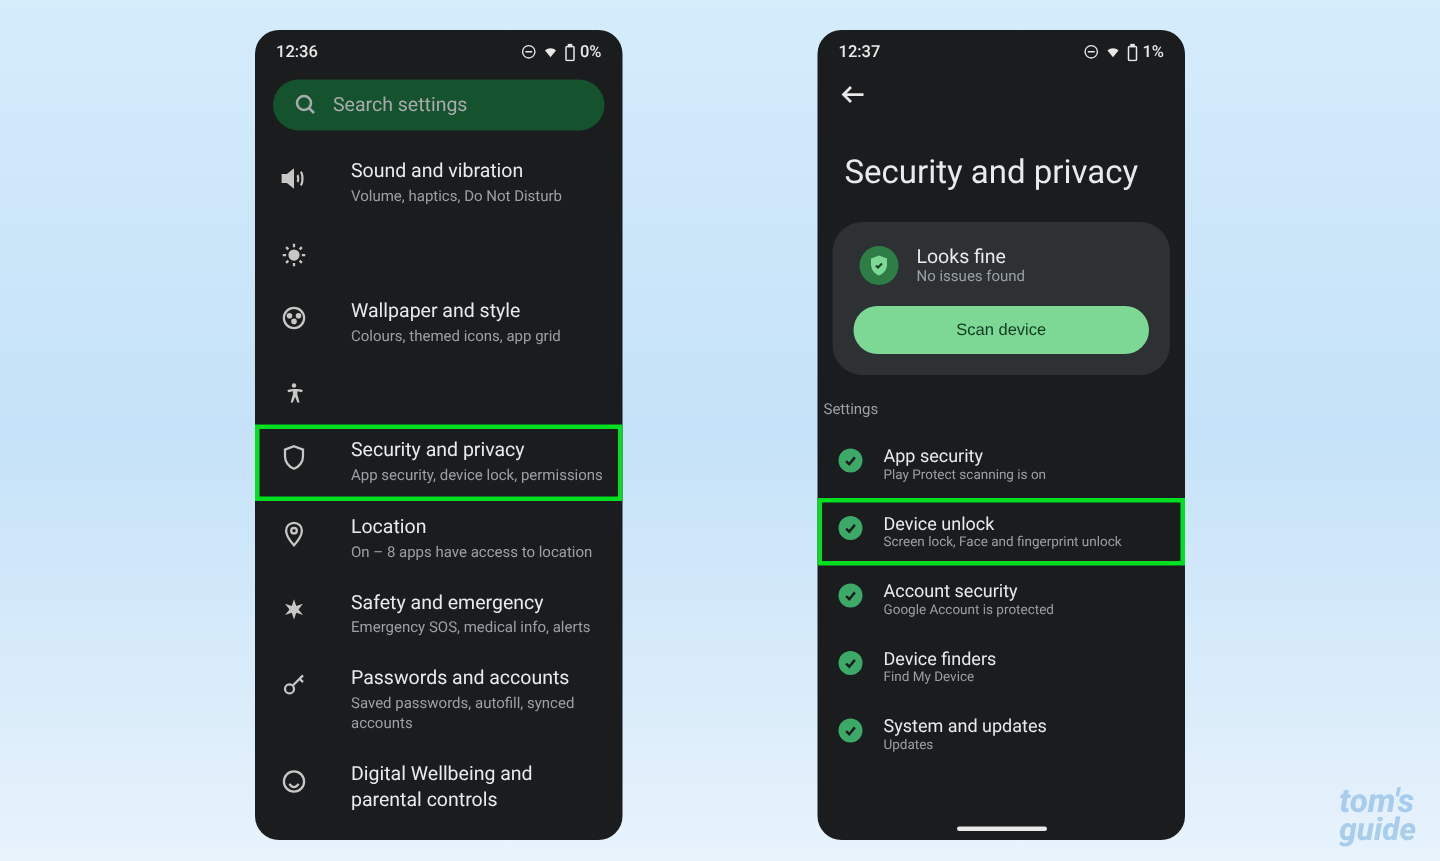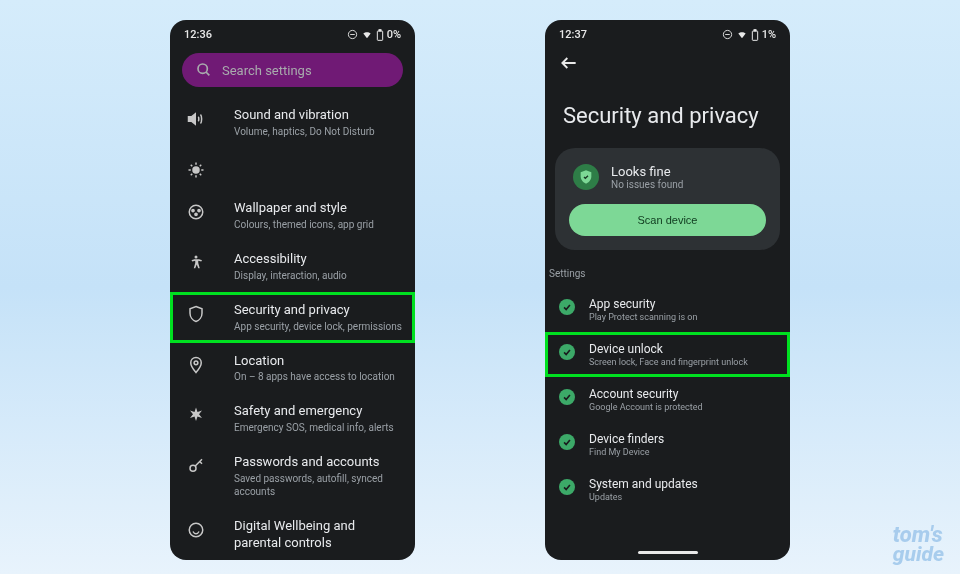--- a/index.html
+++ b/index.html
@@ -36,21 +36,21 @@
     .status-right {
       display: flex;
       align-items: center;
       gap: 3px;
     }
     .status-icon {
       display: inline-block;
     }
     .search-bar {
       margin: 8px 12px 10px 12px;
-      background: #701a75;
+      background: #14532d;
       border-radius: 20px;
       display: flex;
       align-items: center;
       padding: 9px 14px;
       gap: 10px;
     }
     .search-bar svg { flex-shrink: 0; }
     .search-placeholder {
       color: #a8abad;
       font-size: 13px;
@@ -263,24 +263,20 @@
           <div class="item-subtitle">Colours, themed icons, app grid</div>
         </div>
       </div>
       <div class="settings-item">
         <div class="item-icon">
           <svg width="18" height="18" viewBox="0 0 24 24" fill="currentColor">
             <circle cx="12" cy="4" r="2"></circle>
             <path d="M12 7c-3 0-6 1-6 1l1 2 4-1v3l-2 7h2l2-5 2 5h2l-2-7v-3l4 1 1-2s-3-1-6-1z"></path>
           </svg>
         </div>
-        <div class="item-text">
-          <div class="item-title">Accessibility</div>
-          <div class="item-subtitle">Display, interaction, audio</div>
-        </div>
       </div>
       <div class="settings-item highlighted">
         <div class="item-icon">
           <svg width="18" height="18" viewBox="0 0 24 24" fill="none" stroke="currentColor" stroke-width="2">
             <path d="M12 2l8 3v6c0 5-3.5 9.5-8 11-4.5-1.5-8-6-8-11V5l8-3z"></path>
           </svg>
         </div>
         <div class="item-text">
           <div class="item-title">Security and privacy</div>
           <div class="item-subtitle">App security, device lock, permissions</div>

